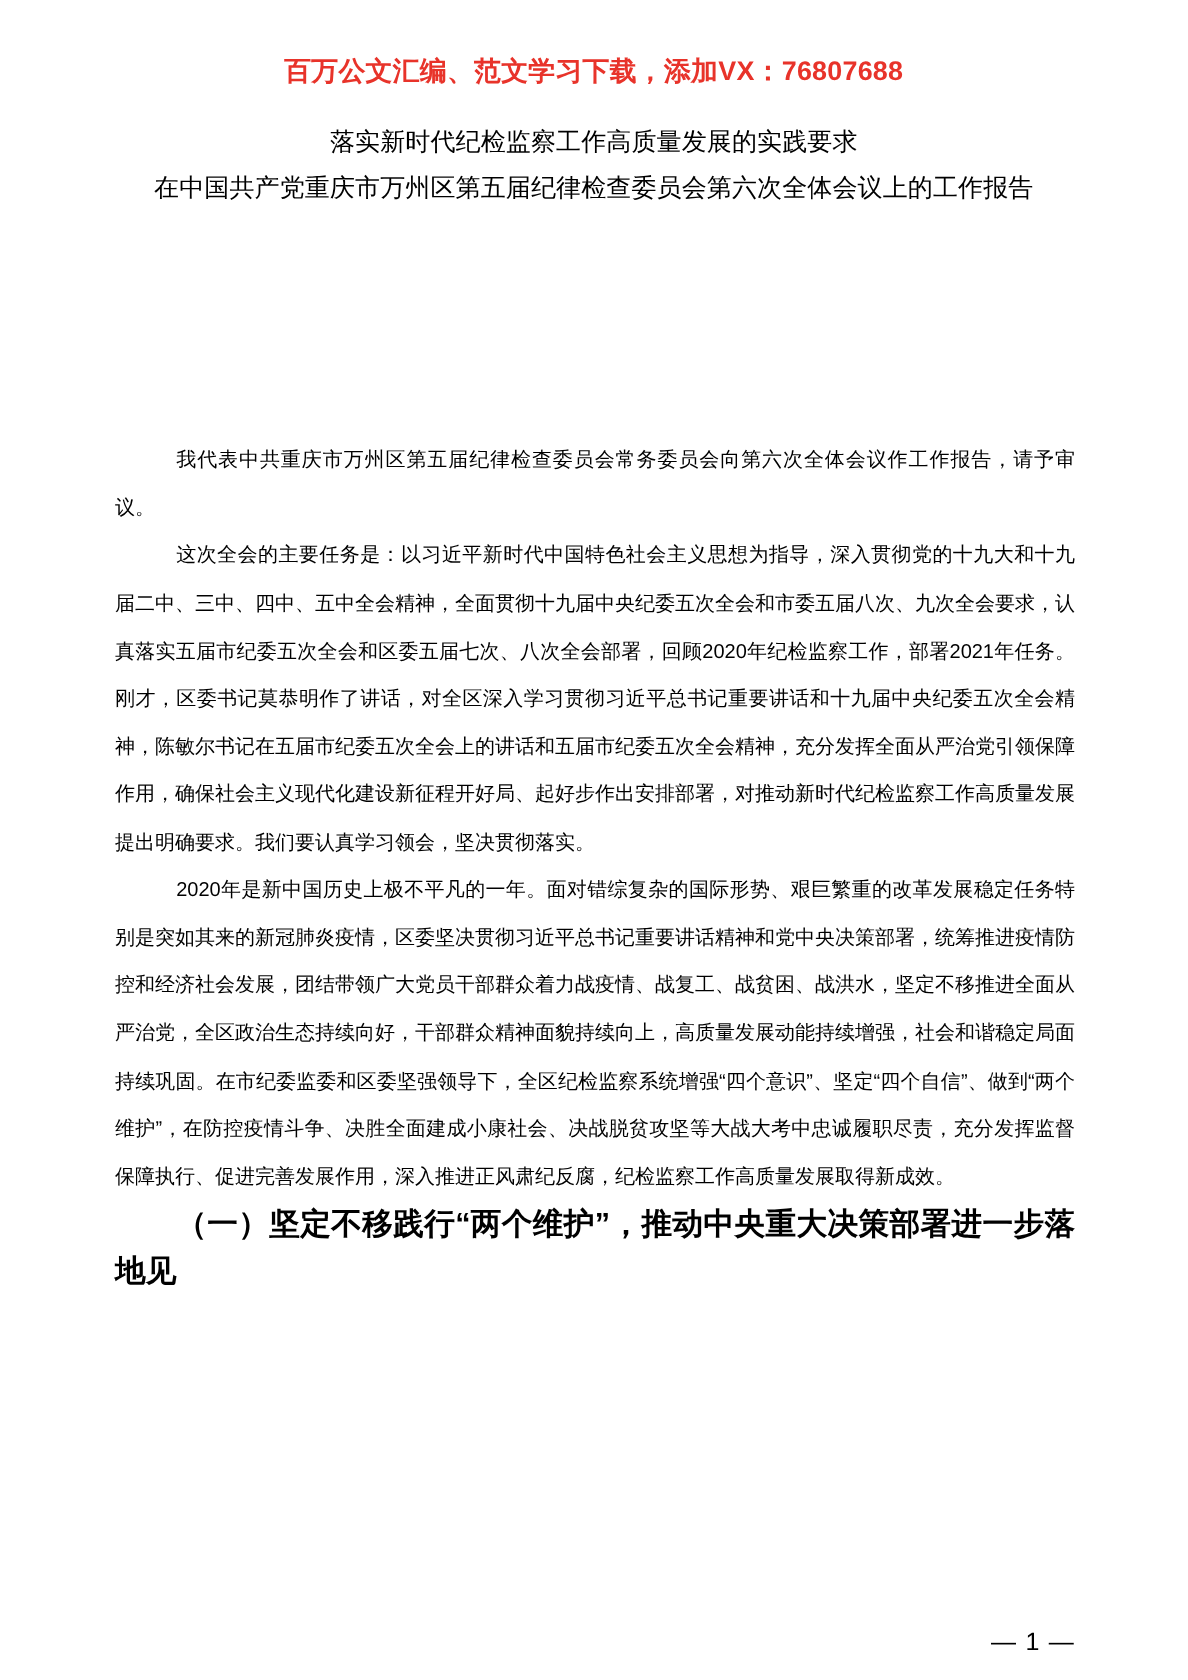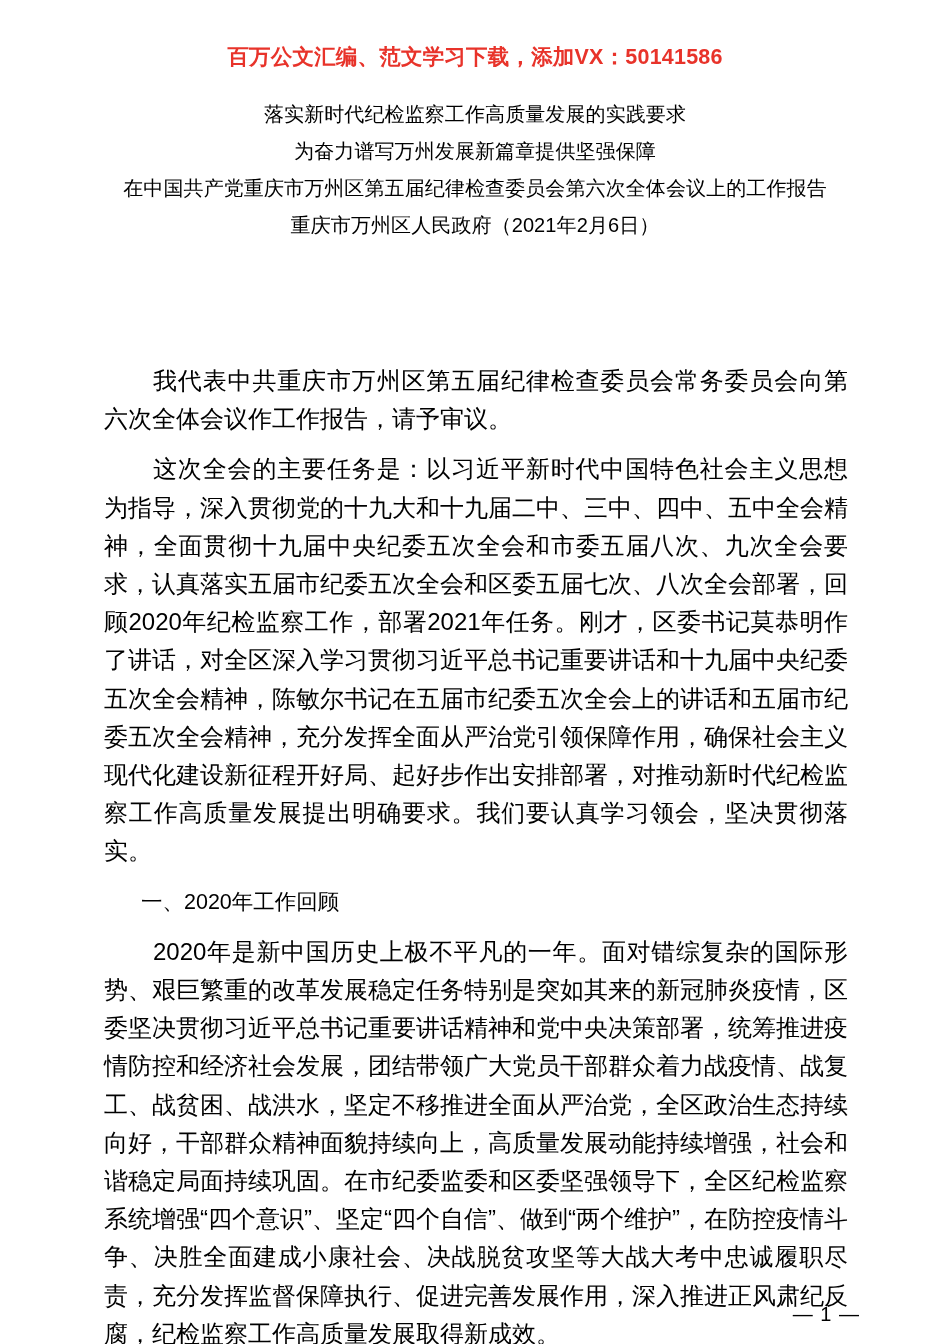--- a/index.html
+++ b/index.html
@@ -54,22 +54,22 @@
   }
 
   
   .body-block {
     position: absolute;
     top: 350px;
     left: 92px;
     width: 768px;
   }
   p.para {
-    margin: 12px;
-    font-size: 24px;
+    margin: 0;
+    font-size: 16px;
     line-height: 38.2px;
     text-align: justify;
     text-justify: inter-ideograph;
     text-indent: 49px;
     letter-spacing: 0px;
     color: #000;
   }
   p.section-heading {
     margin: 0;
     font-size: 21.5px;
@@ -99,32 +99,29 @@
     font-size: 20px;
     color: #000;
     letter-spacing: 1px;
   }
 </style>
 </head>
 <body>
 
 <div class="page">
 
-  <div class="promo">百万公文汇编、范文学习下载，添加VX：50141586</div>
+  <div class="promo">百万公文汇编、范文学习下载，添加VX：76807688</div>
 
   <div class="title-block">
     <div class="title-line">落实新时代纪检监察工作高质量发展的实践要求</div>
-    <div class="title-line">为奋力谱写万州发展新篇章提供坚强保障</div>
     <div class="title-line wrapped">在中国共产党重庆市万州区第五届纪律检查委员会第六次全体会议上的工作报告</div>
-    <div class="title-line">重庆市万州区人民政府（2021年2月6日）</div>
   </div>
 
   <div class="body-block">
     <p class="para">我代表中共重庆市万州区第五届纪律检查委员会常务委员会向第六次全体会议作工作报告，请予审议。</p>
     <p class="para">这次全会的主要任务是：以习近平新时代中国特色社会主义思想为指导，深入贯彻党的十九大和十九届二中、三中、四中、五中全会精神，全面贯彻十九届中央纪委五次全会和市委五届八次、九次全会要求，认真落实五届市纪委五次全会和区委五届七次、八次全会部署，回顾2020年纪检监察工作，部署2021年任务。刚才，区委书记莫恭明作了讲话，对全区深入学习贯彻习近平总书记重要讲话和十九届中央纪委五次全会精神，陈敏尔书记在五届市纪委五次全会上的讲话和五届市纪委五次全会精神，充分发挥全面从严治党引领保障作用，确保社会主义现代化建设新征程开好局、起好步作出安排部署，对推动新时代纪检监察工作高质量发展提出明确要求。我们要认真学习领会，坚决贯彻落实。</p>
-    <p class="section-heading">一、2020年工作回顾</p>
     <p class="para">2020年是新中国历史上极不平凡的一年。面对错综复杂的国际形势、艰巨繁重的改革发展稳定任务特别是突如其来的新冠肺炎疫情，区委坚决贯彻习近平总书记重要讲话精神和党中央决策部署，统筹推进疫情防控和经济社会发展，团结带领广大党员干部群众着力战疫情、战复工、战贫困、战洪水，坚定不移推进全面从严治党，全区政治生态持续向好，干部群众精神面貌持续向上，高质量发展动能持续增强，社会和谐稳定局面持续巩固。在市纪委监委和区委坚强领导下，全区纪检监察系统增强“四个意识”、坚定“四个自信”、做到“两个维护”，在防控疫情斗争、决胜全面建成小康社会、决战脱贫攻坚等大战大考中忠诚履职尽责，充分发挥监督保障执行、促进完善发展作用，深入推进正风肃纪反腐，纪检监察工作高质量发展取得新成效。</p>
     <p class="sub-heading">（一）坚定不移践行“两个维护”，推动中央重大决策部署进一步落地见</p>
   </div>
 
   <div class="footer">— 1 —</div>
 
 </div>
 
 </body></html>

